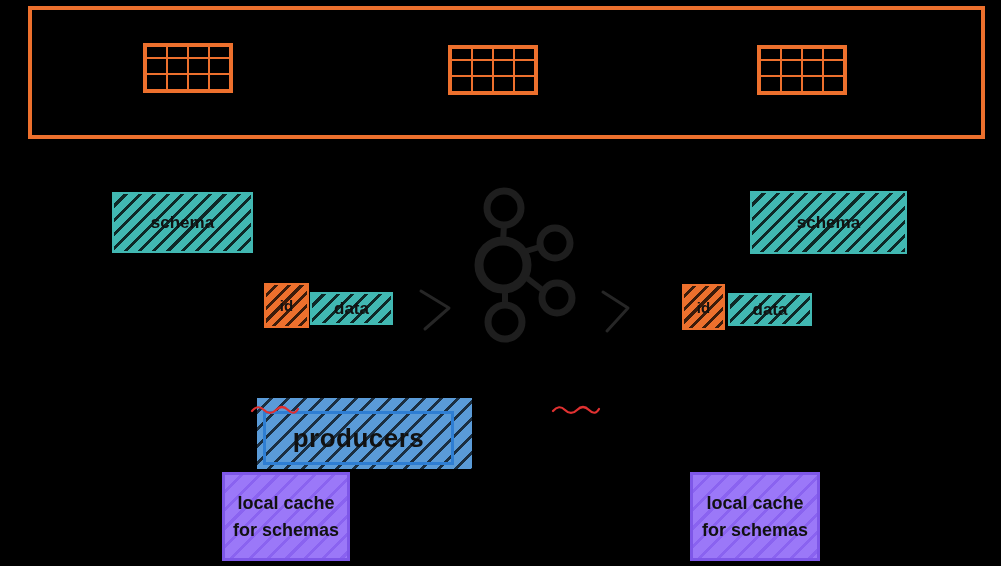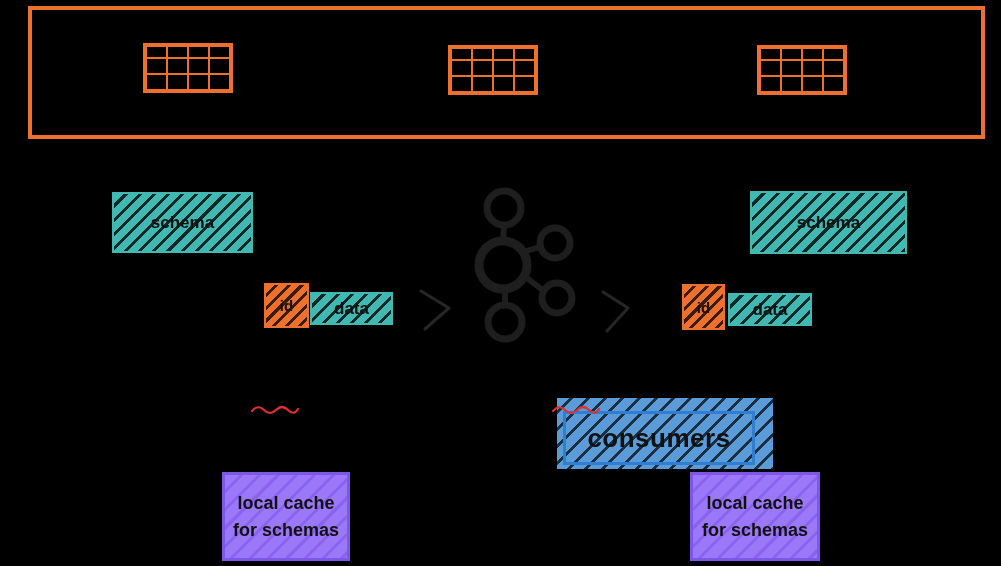--- a/index.html
+++ b/index.html
@@ -147,29 +147,29 @@
   </div>
 
   <div class="scbox teal-box" style="left:728px; top:293px; width:80px; height:29px;">
     <span>data</span>
   </div>
 
   <div class="scbox teal-box" style="left:750px; top:191px; width:153px; height:59px;">
     <span>schema</span>
   </div>
 
+  <div class="blue-wrap" style="left:263px; top:411px; width:191px; height:54px;">
+    <div class="blue-scribble"></div>
+    <div class="blue-frame"></div>
+    <div class="blue-label">producers</div>
+  </div>
   <svg class="svg-abs" style="left:250px; top:403px;" width="50" height="12" viewBox="0 0 50 12">
     <path d="M2,8 q6,-7 12,-1 t12,0 t12,0 t10,-1" fill="none" stroke="#e03131" stroke-width="2.2" stroke-linecap="round"></path>
   </svg>
 
-  <div class="blue-wrap" style="left:563px; top:411px; width:192px; height:54px;">
-    <div class="blue-scribble"></div>
-    <div class="blue-frame"></div>
-    <div class="blue-label">consumers</div>
-  </div>
   <svg class="svg-abs" style="left:551px; top:403px;" width="50" height="12" viewBox="0 0 50 12">
     <path d="M2,8 q6,-7 12,-1 t12,0 t12,0 t10,-1" fill="none" stroke="#e03131" stroke-width="2.2" stroke-linecap="round"></path>
   </svg>
 
   <div class="scbox purple-box" style="left:222px; top:472px; width:122px; height:83px;">
     <span>local cache</span>
     <span>for schemas</span>
   </div>
 
   <div class="scbox purple-box" style="left:690px; top:472px; width:124px; height:83px;">

